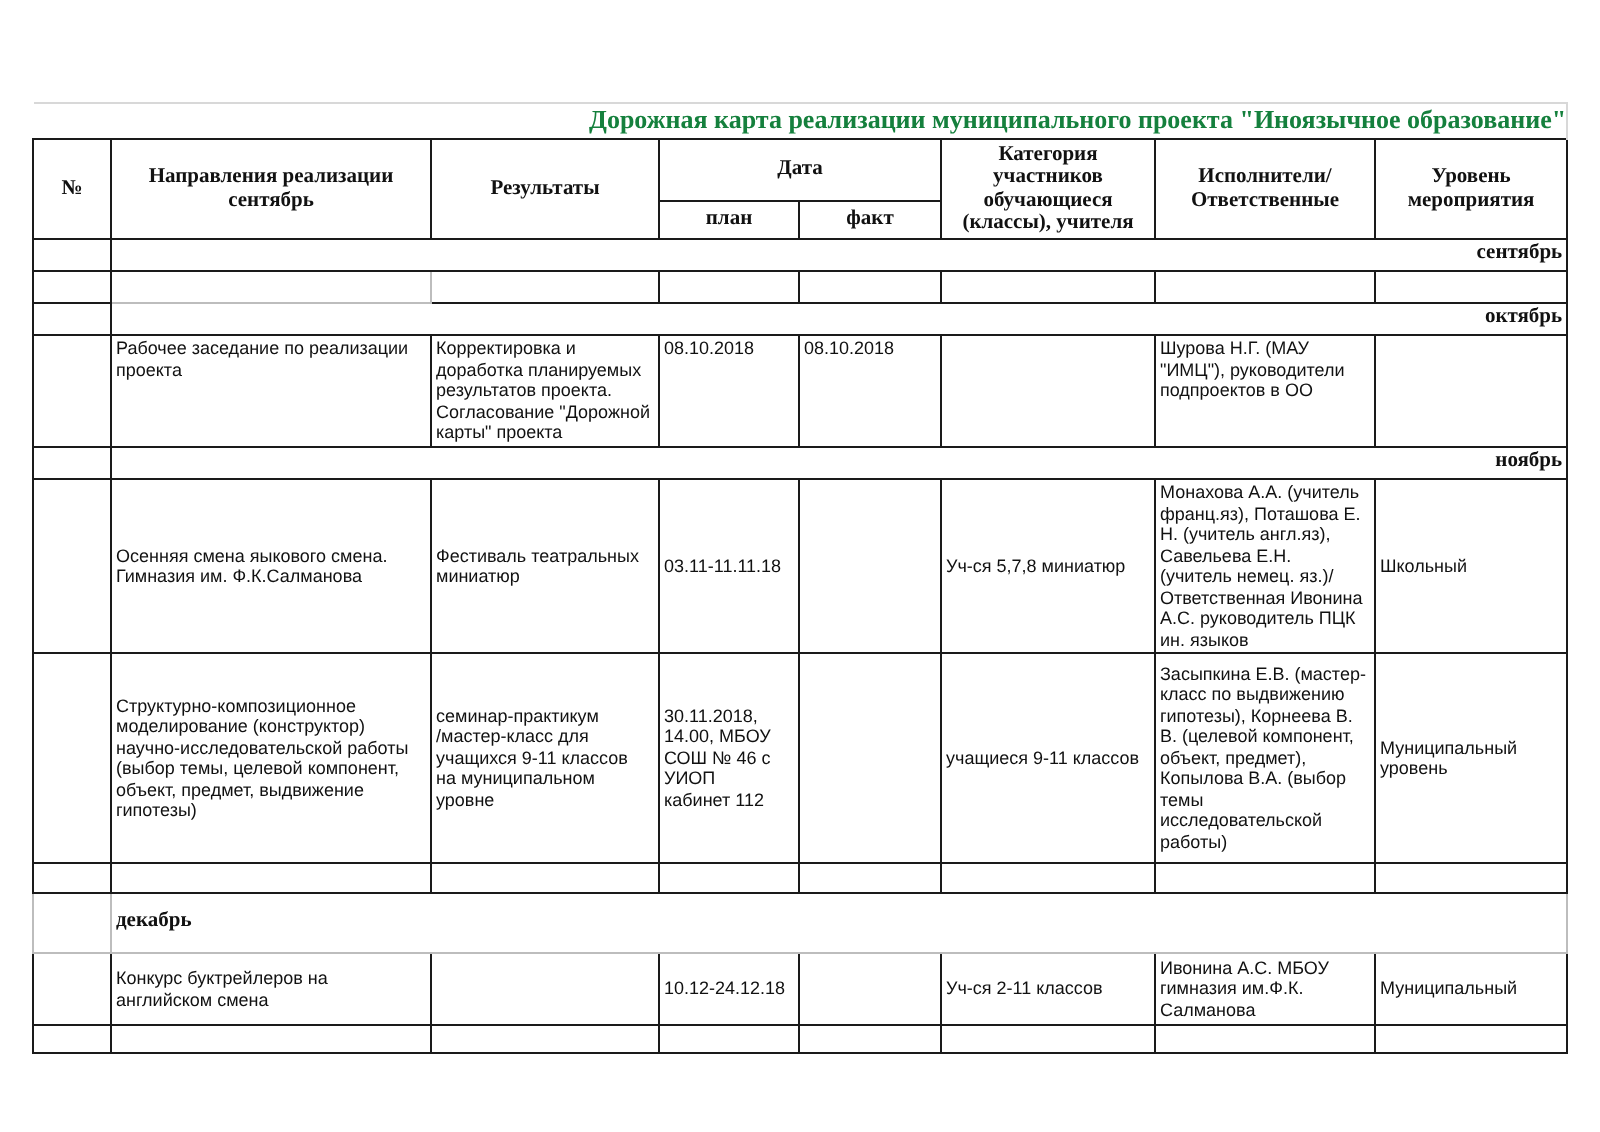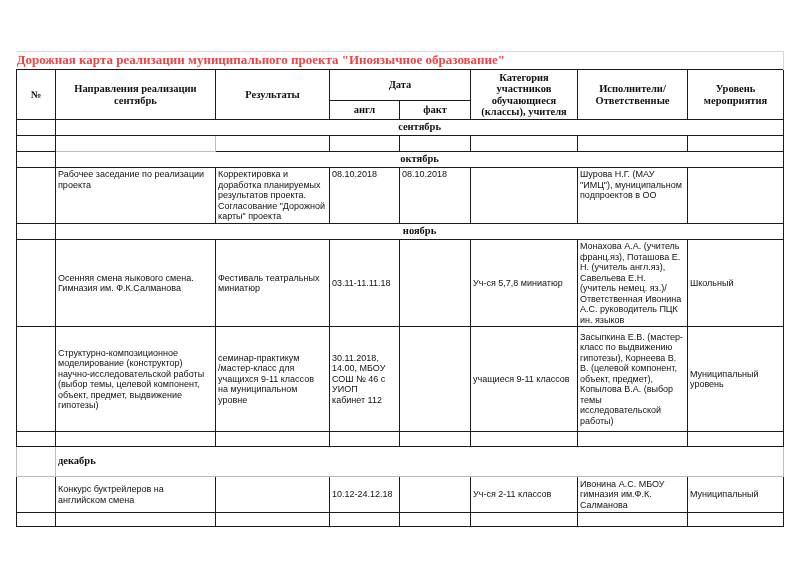--- a/index.html
+++ b/index.html
@@ -8,31 +8,31 @@
     position:absolute; left:16px; top:51px; width:767px;
     border-collapse:collapse; table-layout:fixed;
     font-family:"Liberation Sans", sans-serif; font-size:9px; line-height:10.5px; color:#111;
   }
   .roadmap td, .roadmap th {
     border:1.5px solid #1a1a1a; padding:1px 2px; overflow:hidden;
     white-space:pre-line; word-wrap:break-word;
   }
   .title-cell {
     border:none !important; border-top:1px solid #d8d8d8 !important; border-right:1px solid #d8d8d8 !important;
-    text-align:left; vertical-align:middle;
-    font-family:"Liberation Serif", serif; font-weight:bold; font-size:13px; color:#ef4444;
+    text-align:right; vertical-align:middle;
+    font-family:"Liberation Serif", serif; font-weight:bold; font-size:13px; color:#15803d;
     padding:0 !important;
   }
   .hdr {
     font-family:"Liberation Serif", serif; font-weight:bold; font-size:10.5px; line-height:11.5px;
     text-align:center; vertical-align:middle;
   }
   .month {
     font-family:"Liberation Serif", serif; font-weight:bold; font-size:10.5px;
-    text-align:center; vertical-align:middle;
+    text-align:right; vertical-align:middle;
   }
   .month.left { text-align:left; }
   .light { border-color:#bdbdbd !important; }
   .top { vertical-align:top; }
   .mid { vertical-align:middle; }
   .c { text-align:left; }
   .l { text-align:left;margin-top:44px; }
 </style>
 </head>
 <body>
@@ -62,21 +62,21 @@
     <th rowspan="2" class="hdr">Категория
 участников
 обучающиеся
 (классы), учителя</th>
     <th rowspan="2" class="hdr">Исполнители/
 Ответственные</th>
     <th rowspan="2" class="hdr">Уровень
 мероприятия</th>
   </tr>
   <tr style="height:19px">
-    <th class="hdr">англ</th>
+    <th class="hdr">план</th>
     <th class="hdr">факт</th>
   </tr>
 
   <tr style="height:16px">
     <td></td>
     <td colspan="7" class="month">сентябрь</td>
   </tr>
   <tr style="height:16px">
     <td></td>
         <td class="light"></td>
@@ -98,21 +98,21 @@
 проекта</td>
     <td class="top c">Корректировка и
 доработка планируемых
 результатов проекта.
 Согласование "Дорожной
 карты" проекта</td>
     <td class="top c">08.10.2018</td>
     <td class="top c">08.10.2018</td>
     <td class="top c"></td>
     <td class="top c">Шурова Н.Г. (МАУ
-"ИМЦ"), муниципальном
+"ИМЦ"), руководители
 подпроектов в ОО</td>
     <td class="top c"></td>
   </tr>
 
   <tr style="height:16px">
     <td></td>
     <td colspan="7" class="month">ноябрь</td>
   </tr>
   <tr style="height:87px">
     <td class="mid"></td>

